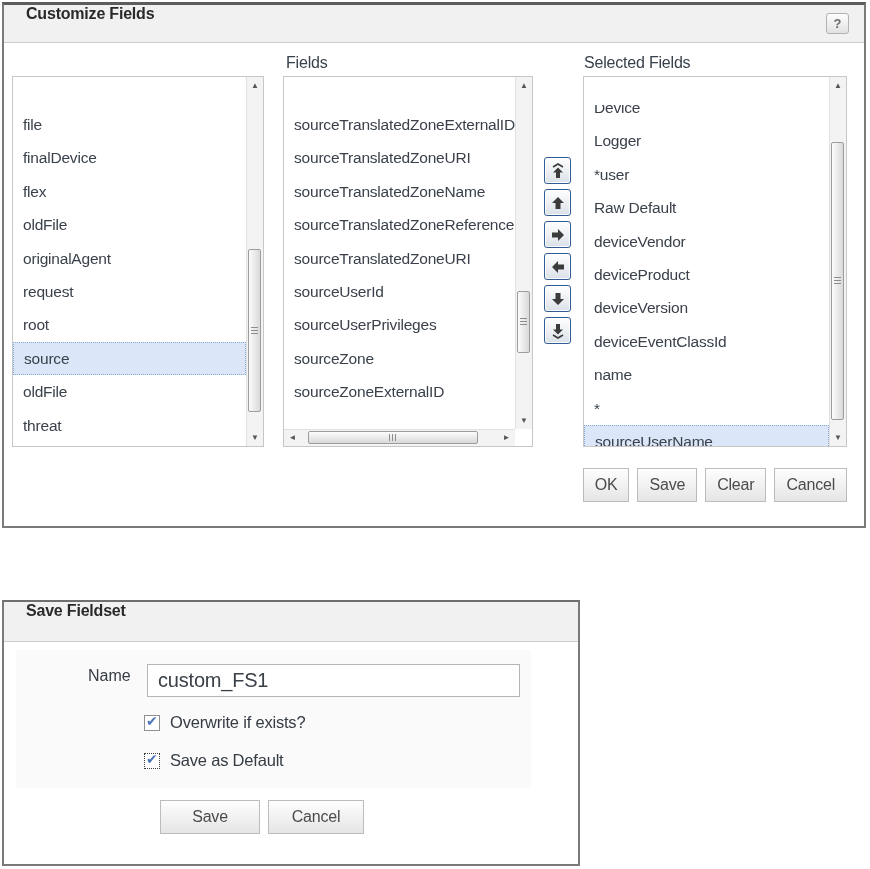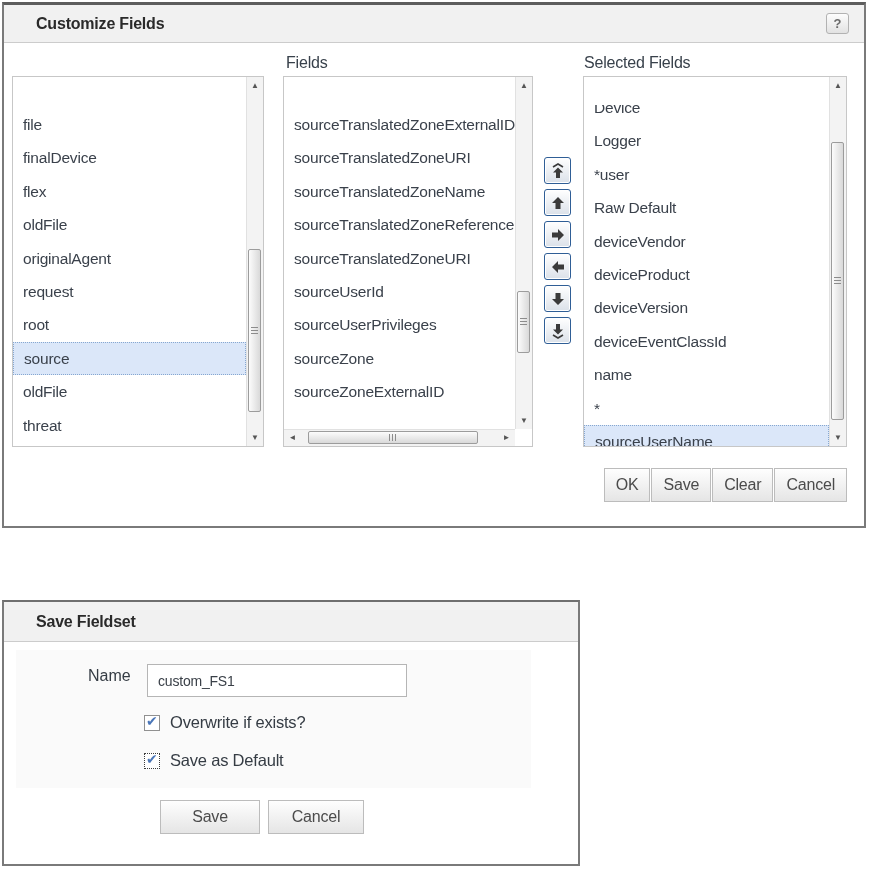--- a/index.html
+++ b/index.html
@@ -6,21 +6,21 @@
   html,body { width:870px; height:869px; background:#ffffff;
               font-family:"Liberation Sans","DejaVu Sans",sans-serif; }
   body { position:relative; overflow:hidden; }
 
   
   .dialog { position:absolute; background:#fff; border:2px solid #7a7a7a; }
   #dlg-customize { left:2px; top:2px; width:864px; height:526px; border-top:3px solid #5d5d5d; }
   #dlg-save { left:2px; top:600px; width:578px; height:266px; border-top:2px solid #6f6f6f; }
 
   .titlebar { height:38px; background:#f1f1f1; border-bottom:1px solid #cccccc;
-              display:flex; align-items:center; padding:0 32px; position:relative; }
+              display:flex; padding:0 22px; position:relative; }
   .titlebar .t { font-weight:bold; font-size:16px; color:#2a2a2a; letter-spacing:-0.2px; }
   .helpbtn { position:absolute; right:15px; top:8px; width:23px; height:21px;
              border:1px solid #b2b2b2; border-radius:3px;
              background:linear-gradient(to bottom,#fdfdfd,#e2e2e2);
              color:#6a6a6a; font-size:13px; font-weight:bold; text-align:center; line-height:19px; }
 
   .collabel { position:absolute; font-size:16px; color:#38414b; letter-spacing:-0.2px; }
 
   
   .listbox { position:absolute; top:71px; height:371px; background:#fff; border:1px solid #c7c7c7; }
@@ -59,28 +59,28 @@
              background:linear-gradient(to bottom,#ffffff,#dbe1e9);
              box-shadow:inset 0 0 0 1px #ffffff;
              display:flex; align-items:center; justify-content:center; }
   .movebtn svg { display:block; }
 
   
   .btn { height:34px; padding:0 11px; background:linear-gradient(to bottom,#fefefe,#e5e5e5);
          border:1px solid #bcbcbc; font-size:16px; color:#4b4b4b; letter-spacing:-0.2px;
          display:inline-flex; align-items:center; justify-content:center;
          font-family:inherit; }
-  .btnrow { position:absolute; right:17px; top:463px; display:flex; gap:1px;align-items:center; }
+  .btnrow { position:absolute; right:17px; top:463px; display:flex; gap:8px;align-items:center; }
 
   
   .formpanel { position:absolute; left:12px; top:48px; width:515px; height:138px; background:#fafafa; }
   .namelabel { position:absolute; left:84px; top:65px; width:48px; font-size:16px; color:#353c44; }
-  .nameinput { position:absolute; left:143px; top:62px; width:260px; height:33px;
+  .nameinput { position:absolute; left:143px; top:62px; width:373px; height:33px;
                border:1px solid #b5b5b5; background:#fff; padding:0 10px;
-               font-size:14px; color:#3a4048; font-family:inherit; letter-spacing:-0.2px; }
+               font-size:20px; color:#3a4048; font-family:inherit; letter-spacing:-0.2px; }
   .cbrow { position:absolute; left:140px; display:flex; align-items:center; gap:10px; }
   .cbrow1 { top:111px; } .cbrow2 { top:149px; }
   .cb { width:16px; height:16px; background:#fff; border:1px solid #909090; position:relative; flex:0 0 auto; }
   .cb.focused { border:1px dotted #3c3c3c; }
   .cb .chk { display:none; position:absolute; left:1px; top:-3px; font-size:14px; color:#4a76b8; }
   .cb.checked .chk { display:block; }
   .cblabel { font-size:16.5px; color:#353c44; letter-spacing:-0.2px; }
   .savebtns { position:absolute; top:198px; left:156px; display:flex; gap:8px; }
   .savebtns .btn { width:100px; }
 </style>

